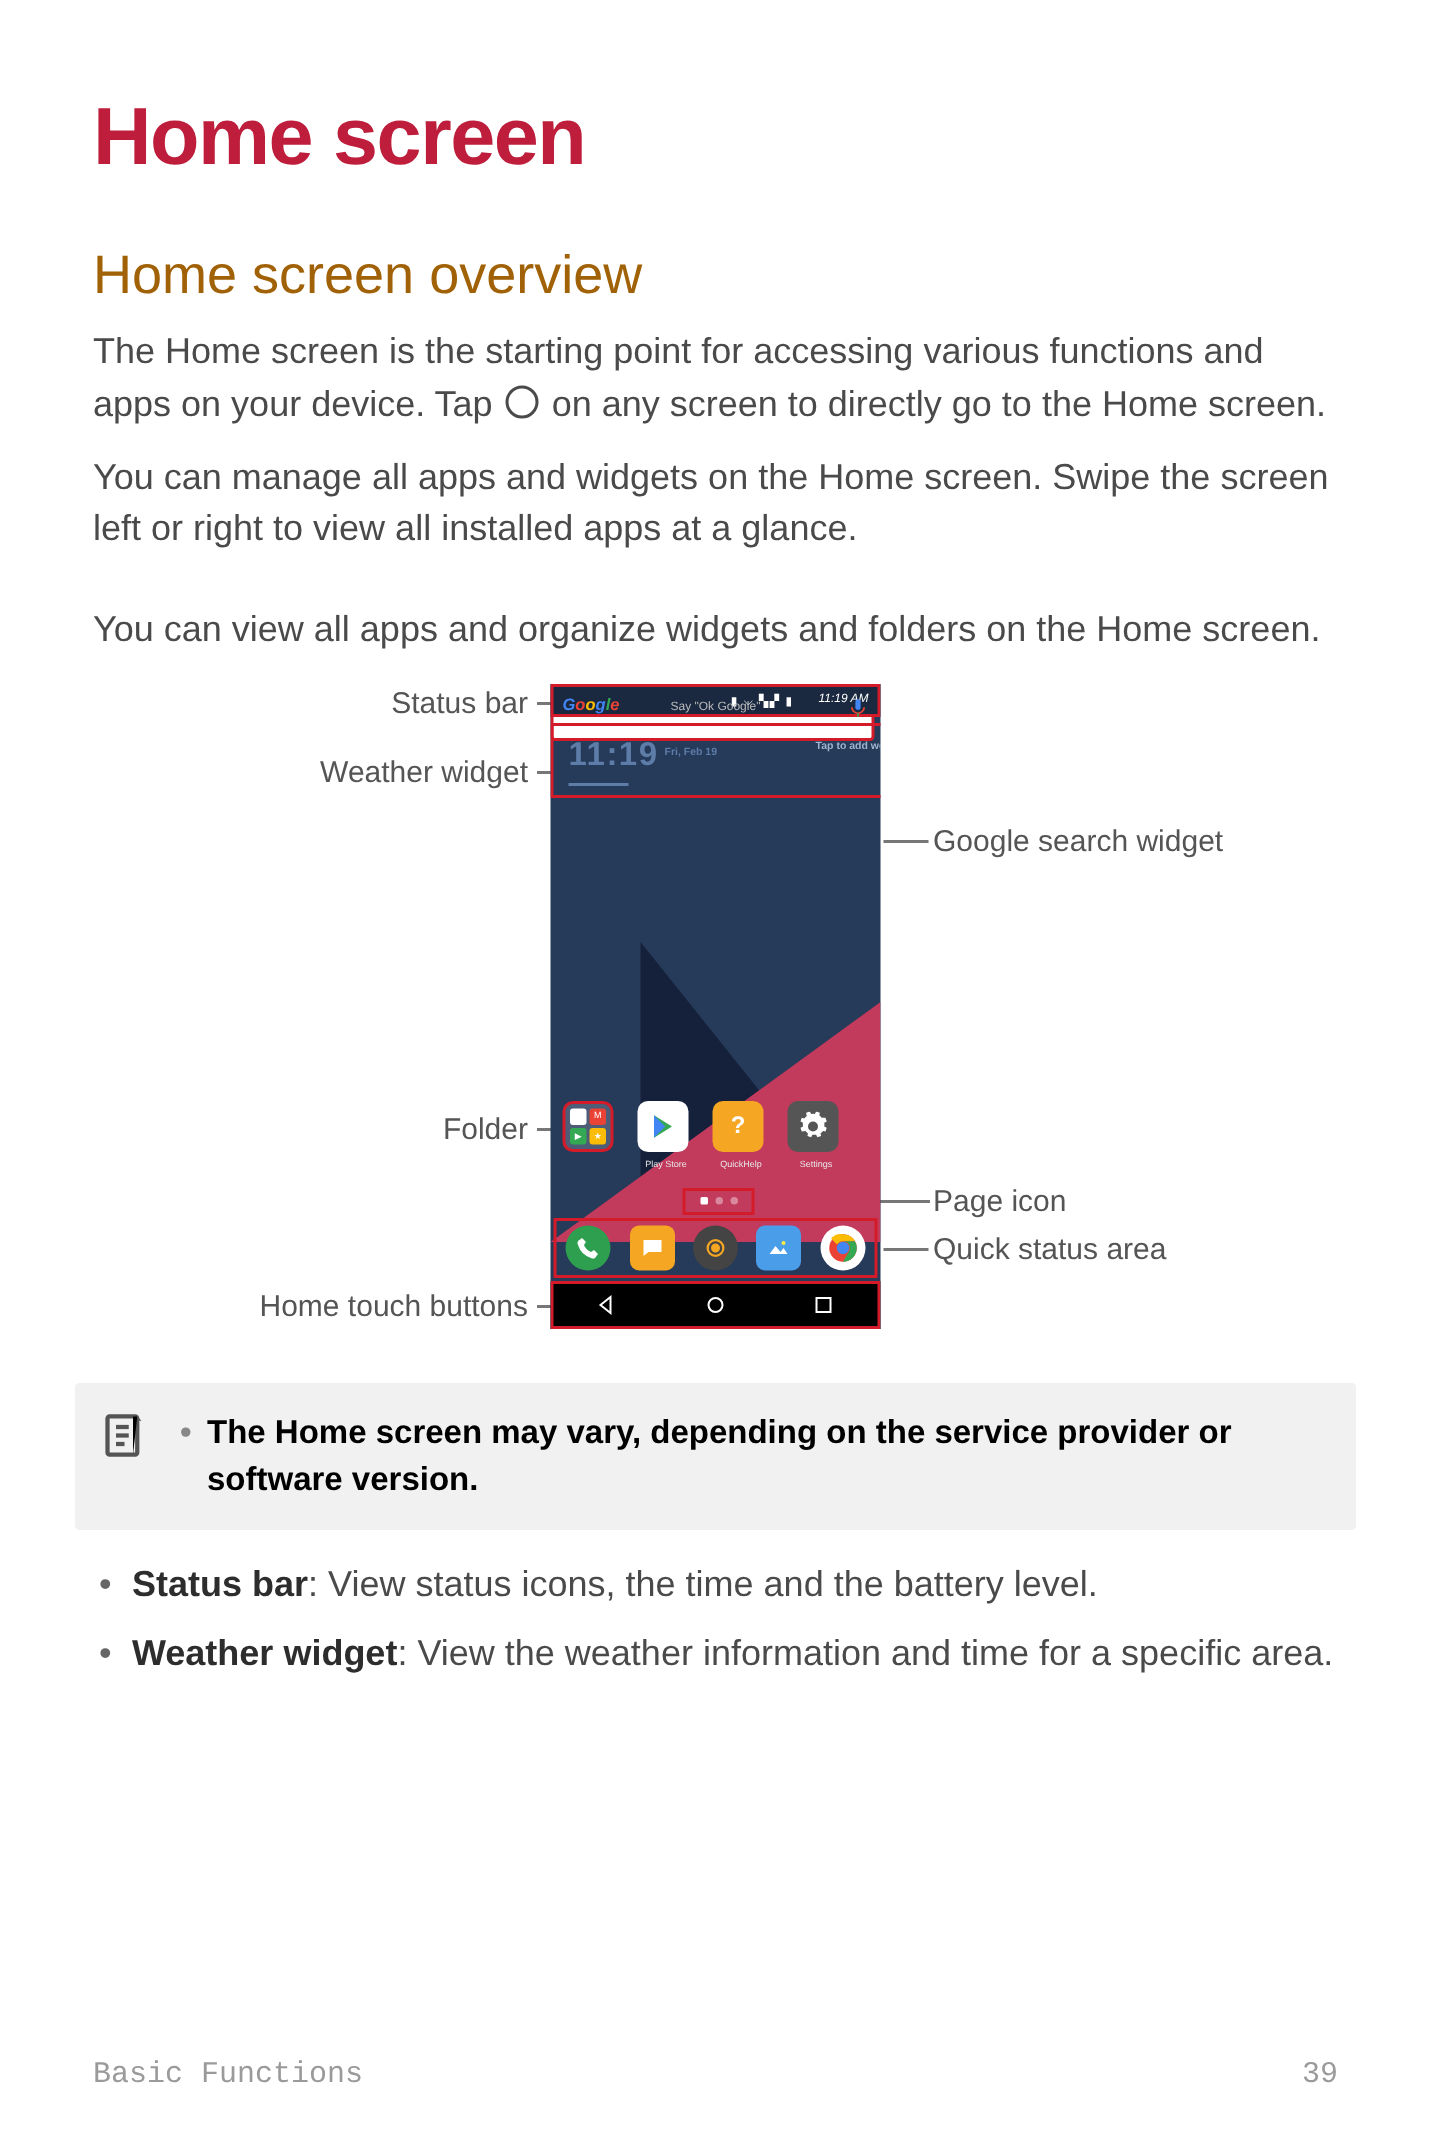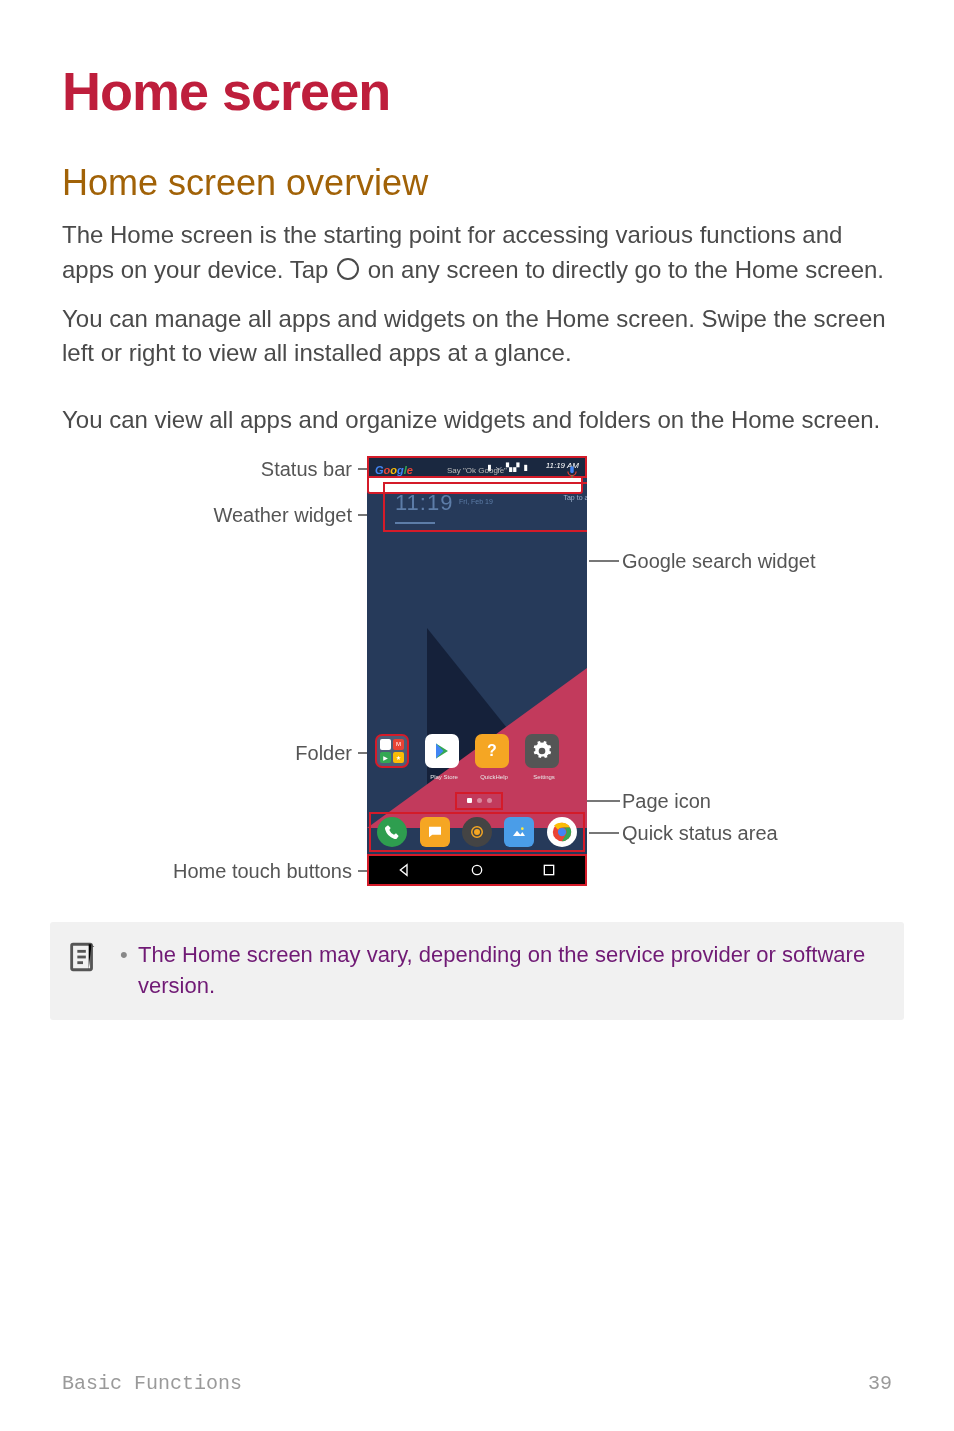--- a/index.html
+++ b/index.html
@@ -62,21 +62,21 @@
     position:absolute;
     left:275px;top:0;
     width:220px;height:430px;
     background:#263a5a;
     overflow:hidden;
   }
   .redbox{position:absolute;border:2px solid #d41b29;box-sizing:border-box;}
   .statusbar{left:0;top:0;width:100%;height:22px;background:#1a2840;}
   .statustxt{position:absolute;right:6px;top:3px;font-size:8px;color:#fff;font-style:italic;}
   .statusicons{position:absolute;right:56px;top:5px;font-size:8px;color:#fff;letter-spacing:1px;}
-  .weather{left:16px;top:26px;width:252px;height:50px;}
+  .weather{left:0;top:26px;width:252px;height:50px;font-weight:bold;}
   .wtime{position:absolute;left:10px;top:6px;font-size:22px;color:#5d7da8;letter-spacing:1px;}
   .wdate{position:absolute;left:74px;top:14px;font-size:7px;color:#5d7da8;}
   .wadd{position:absolute;right:10px;top:10px;font-size:7px;color:#9fb4ce;}
   .wbar{position:absolute;left:10px;bottom:6px;width:40px;height:2px;background:#5d7da8;}
   .gsearch{left:4px;top:86px;width:212px;height:34px;background:#fff;border:2px solid #d41b29;border-radius:3px;}
   .glogo{position:absolute;left:8px;top:8px;font-size:11px;font-weight:700;font-style:italic;}
   .glogo .b{color:#4285f4}.glogo .r{color:#ea4335}.glogo .y{color:#fbbc05}.glogo .g{color:#34a853}
   .ghint{position:absolute;left:80px;top:10px;font-size:8px;color:#bcbcbc;}
   .gmic{position:absolute;right:8px;top:7px;width:14px;height:18px;}
   .wall-tri1{position:absolute;left:0;bottom:58px;width:0;height:0;border-left:220px solid transparent;border-bottom:160px solid #c23a5c;}
@@ -104,21 +104,21 @@
     padding:18px 20px 18px 70px;
     margin:0 -12px 20px -12px;
     position:relative;
   }
   .note-icon{
     position:absolute;left:16px;top:18px;
     width:34px;height:34px;
   }
   .note-list{margin:0;padding:0;list-style:none;}
   .note-item{
-    font-size:22px;color:#701a75;font-weight:400;line-height:1.4;
+    font-size:22px;color:#000000;font-weight:700;line-height:1.4;
     padding-left:18px;position:relative;
   }
   .note-item::before{content:"•";position:absolute;left:0;top:0;color:#888;}
   
   ul.bullets{list-style:none;margin:10px 0 0 0;padding:0;}
   ul.bullets>li{
     font-size:24px;color:#4a4a4a;line-height:1.45;font-weight:300;
     padding-left:26px;position:relative;margin-bottom:12px;
   }
   ul.bullets>li::before{content:"•";position:absolute;left:4px;top:0;color:#666;}
@@ -292,18 +292,26 @@
       <line x1="8" y1="8" x2="14" y2="8" stroke="#555" stroke-width="2"></line>
       <line x1="8" y1="12" x2="14" y2="12" stroke="#555" stroke-width="2"></line>
       <line x1="8" y1="16" x2="12" y2="16" stroke="#555" stroke-width="2"></line>
       <path d="M18 3l2 2-2 0z" fill="#555"></path>
     </svg>
     <ul class="note-list">
       <li class="note-item">The Home screen may vary, depending on the service provider or software version.</li>
     </ul>
   </div>
 
+  <ul class="bullets">
+    <li>
+      <span class="bold">Status bar</span><span>: View status icons, the time and the battery level.</span>
+    </li>
+    <li>
+      <span class="bold">Weather widget</span><span>: View the weather information and time for a specific area.</span>
+    </li>
+  </ul>
 </div>
 
 <div class="footer">
   <span>Basic Functions</span>
   <span>39</span>
 </div>
 
 </body></html>

